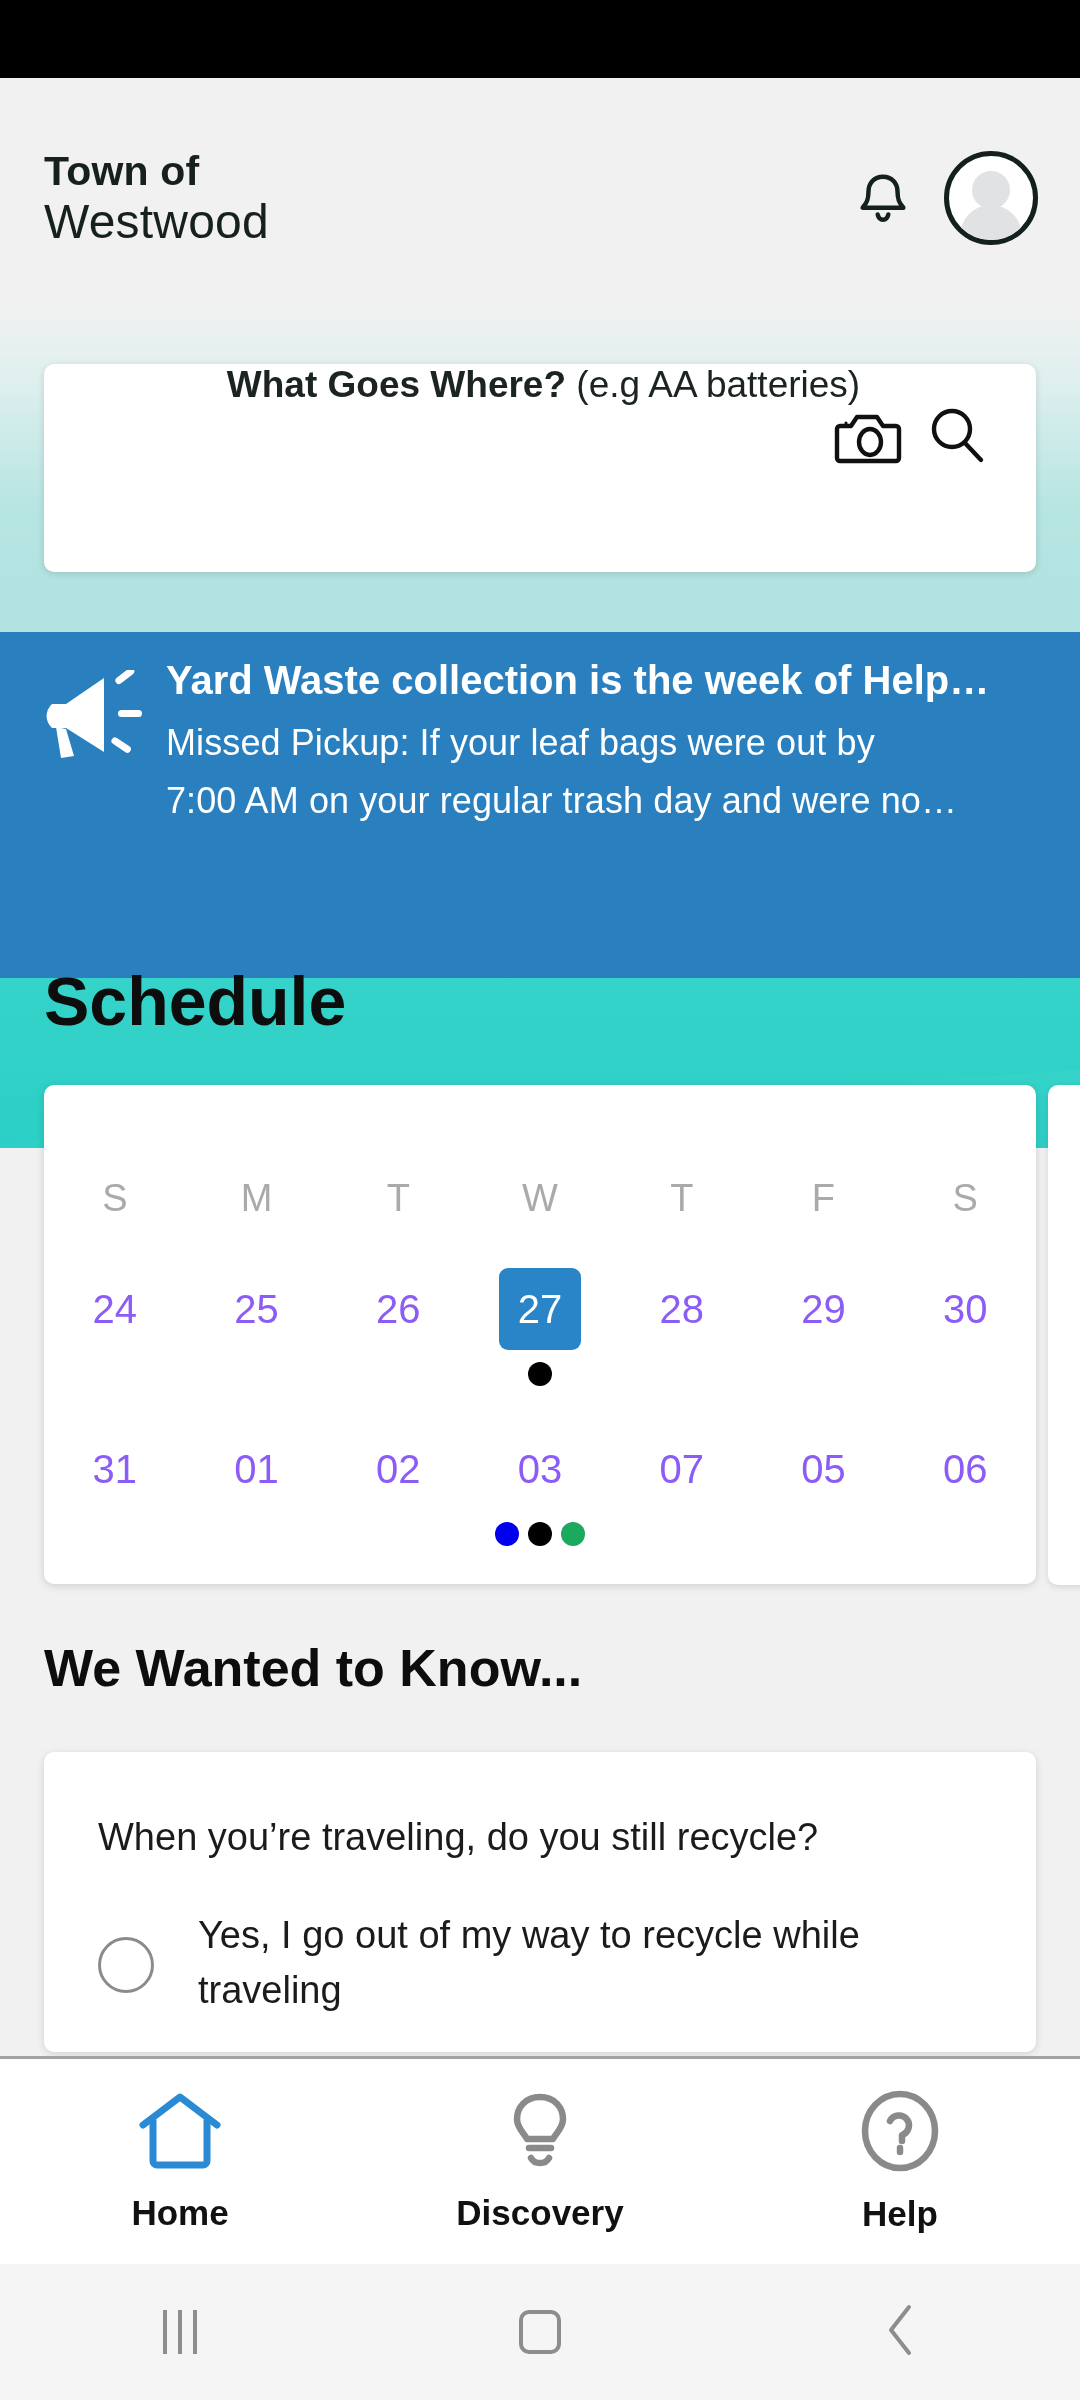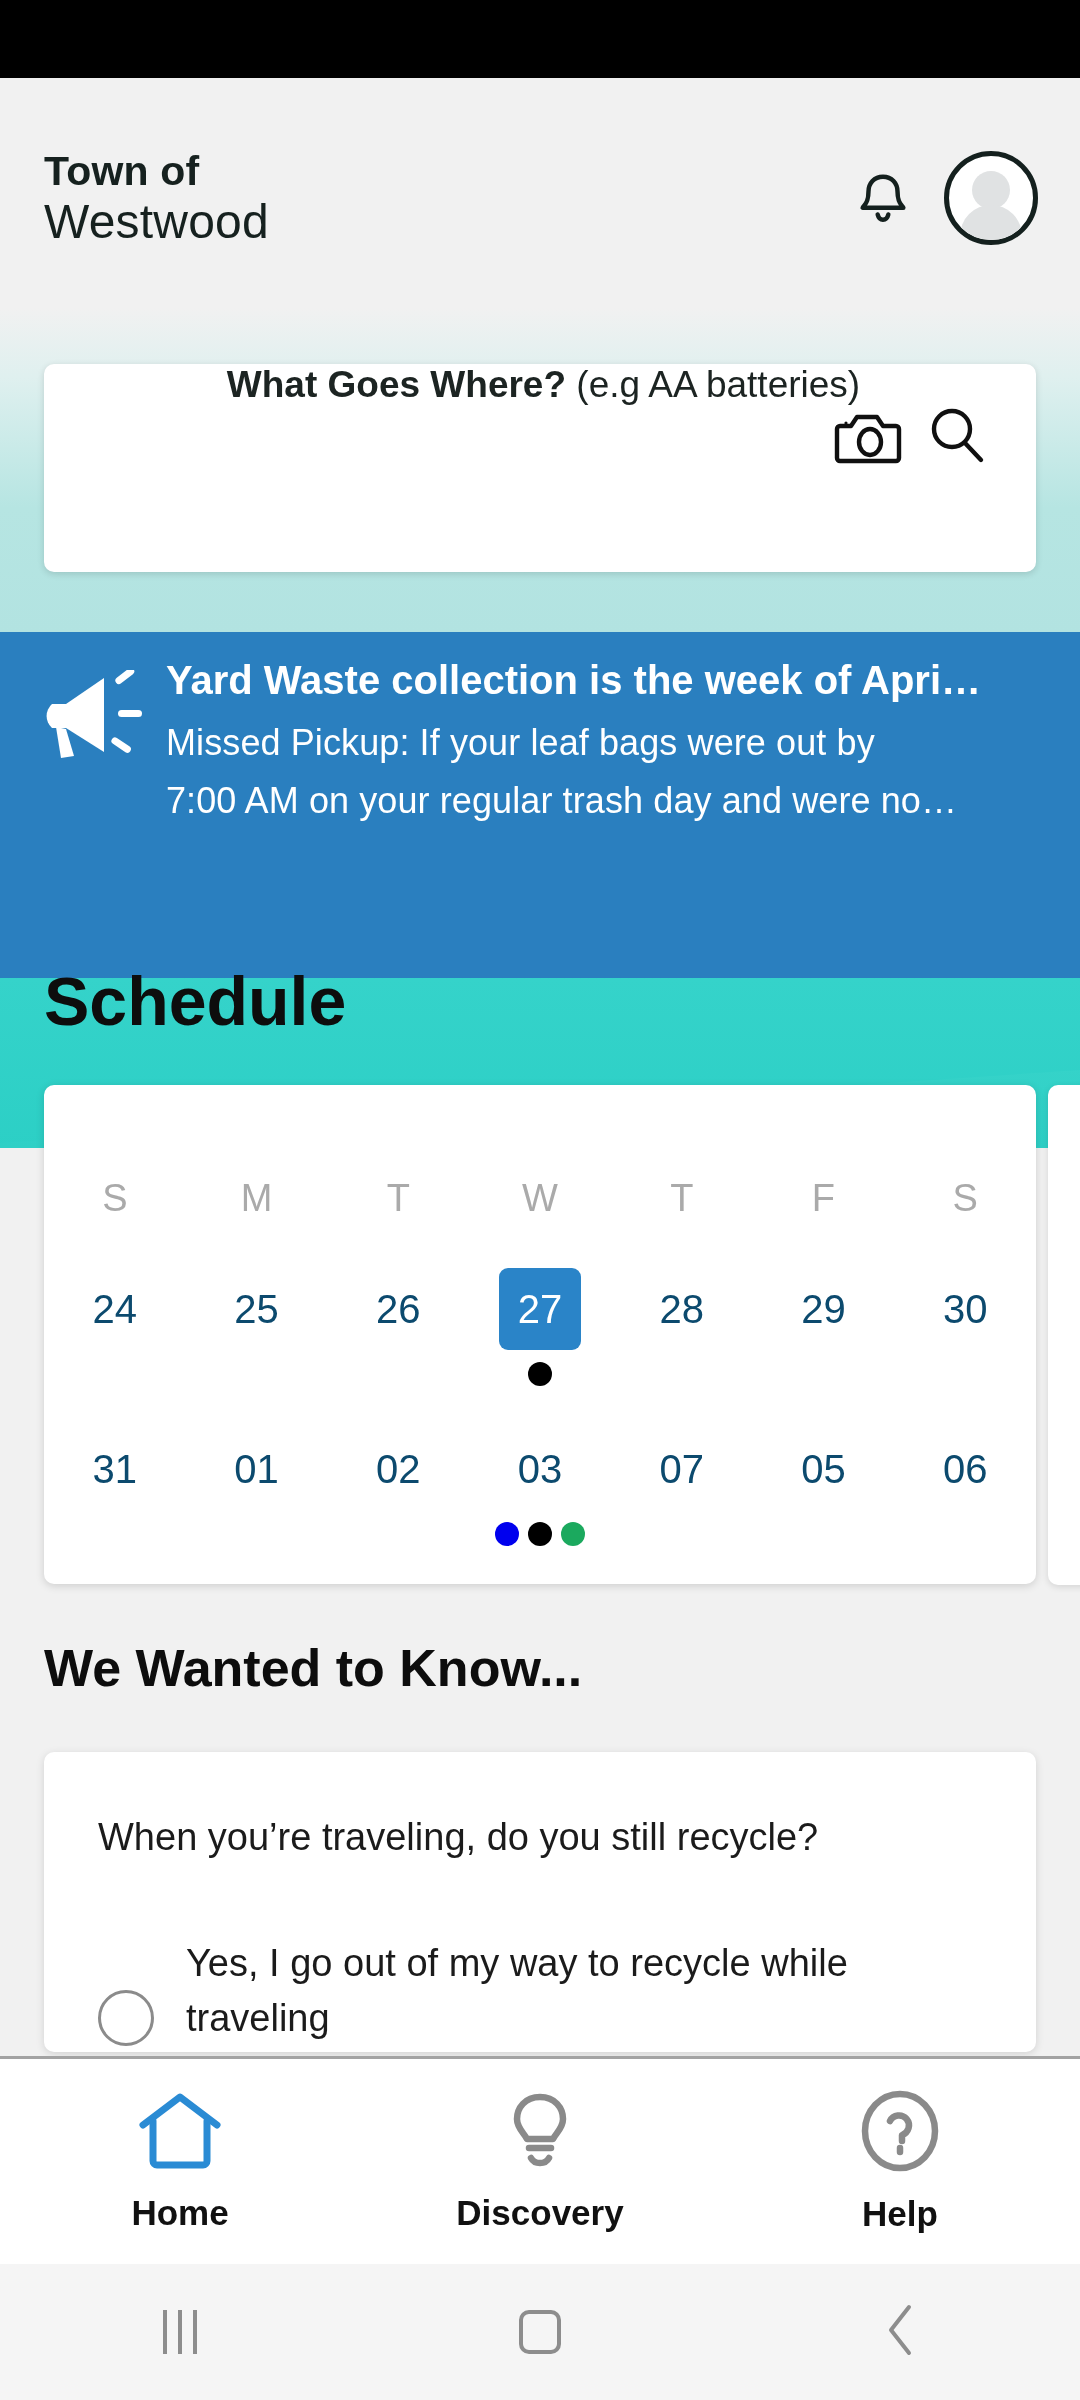--- a/index.html
+++ b/index.html
@@ -122,42 +122,42 @@
   .cal-cell {
     flex:1 1 0; display:flex; flex-direction:column;
     align-items:center; justify-content:flex-start;
   }
   .dow-row { padding-top:92px; }
   .dow { font-size:38px; color:#aaa; font-weight:400; }
 
   .date-row-1 { padding-top:48px; }
   .date-row-2 { padding-top:37px; }
   .date-num {
-    font-size:40px; color:#0c4a6e; font-weight:400;
+    font-size:40px; color:#8b5cf6; font-weight:400;
     width:82px; height:82px; line-height:82px; text-align:center;
     border-radius:9px;
   }
   .date-num.selected { background:#2a84c8; color:#fff; }
   .dot-row { height:34px; display:flex; align-items:center; justify-content:center; gap:9px; margin-top:7px; }
   .dot { width:24px; height:24px; border-radius:50%; }
 
   
   .survey-title {
     position:absolute; top:1638px; left:44px;
     font-size:52px; font-weight:bold; color:#0d0d0d;
   }
   .survey-card {
     position:absolute; top:1752px; left:44px; width:992px; height:300px;
     background:#fff; border-radius:10px;
     box-shadow:0 2px 8px rgba(0,0,0,.13);
     padding:62px 50px 0 54px; overflow:hidden;
   }
   .survey-question { font-size:38px; color:#1b1b1b; line-height:1.25; }
   .survey-option {
-    display:flex; align-items:flex-end; margin-top:74px;
+    display:flex; align-items:center; margin-top:46px;gap:12px;
   }
   .radio {
     flex:0 0 auto; width:56px; height:56px; border-radius:50%;
     border:3px solid #8b8b8b; background:#fff; margin-top:4px;
   }
   .option-label {
     font-size:38px; color:#1b1b1b; line-height:1.45;
     padding-left:32px;
   }
 
@@ -237,21 +237,21 @@
       <svg width="118" height="92" viewBox="0 0 118 92" fill="none">
         <path d="M78 8 L40 34 L40 58 L78 82 Z" fill="#fff"></path>
         <path d="M40 34 H26 a16 16 0 0 0 0 24 h14 Z" fill="#fff"></path>
         <path d="M30 57 l10 2 l8 27 l-13 2 Z" fill="#fff"></path>
         <rect x="88" y="10" width="22" height="7" rx="3.5" fill="#fff" transform="rotate(-38 88 10)"></rect>
         <rect x="92" y="40" width="24" height="7" rx="3.5" fill="#fff"></rect>
         <rect x="88" y="66" width="22" height="7" rx="3.5" fill="#fff" transform="rotate(34 88 66)"></rect>
       </svg>
     </span>
     <div class="ann-texts">
-      <div class="ann-title">Yard Waste collection is the week of Apri…</div>
+      <div class="ann-title">Yard Waste collection is the week of Help…</div>
       <div class="ann-line">Missed Pickup:  If your leaf bags were out by</div>
       <div class="ann-line">7:00 AM on your regular trash day and were no…</div>
     </div>
   </div>
 </div>
 
 <div class="schedule-title">Schedule</div>
 
 <div class="cal-peek"></div>
 

